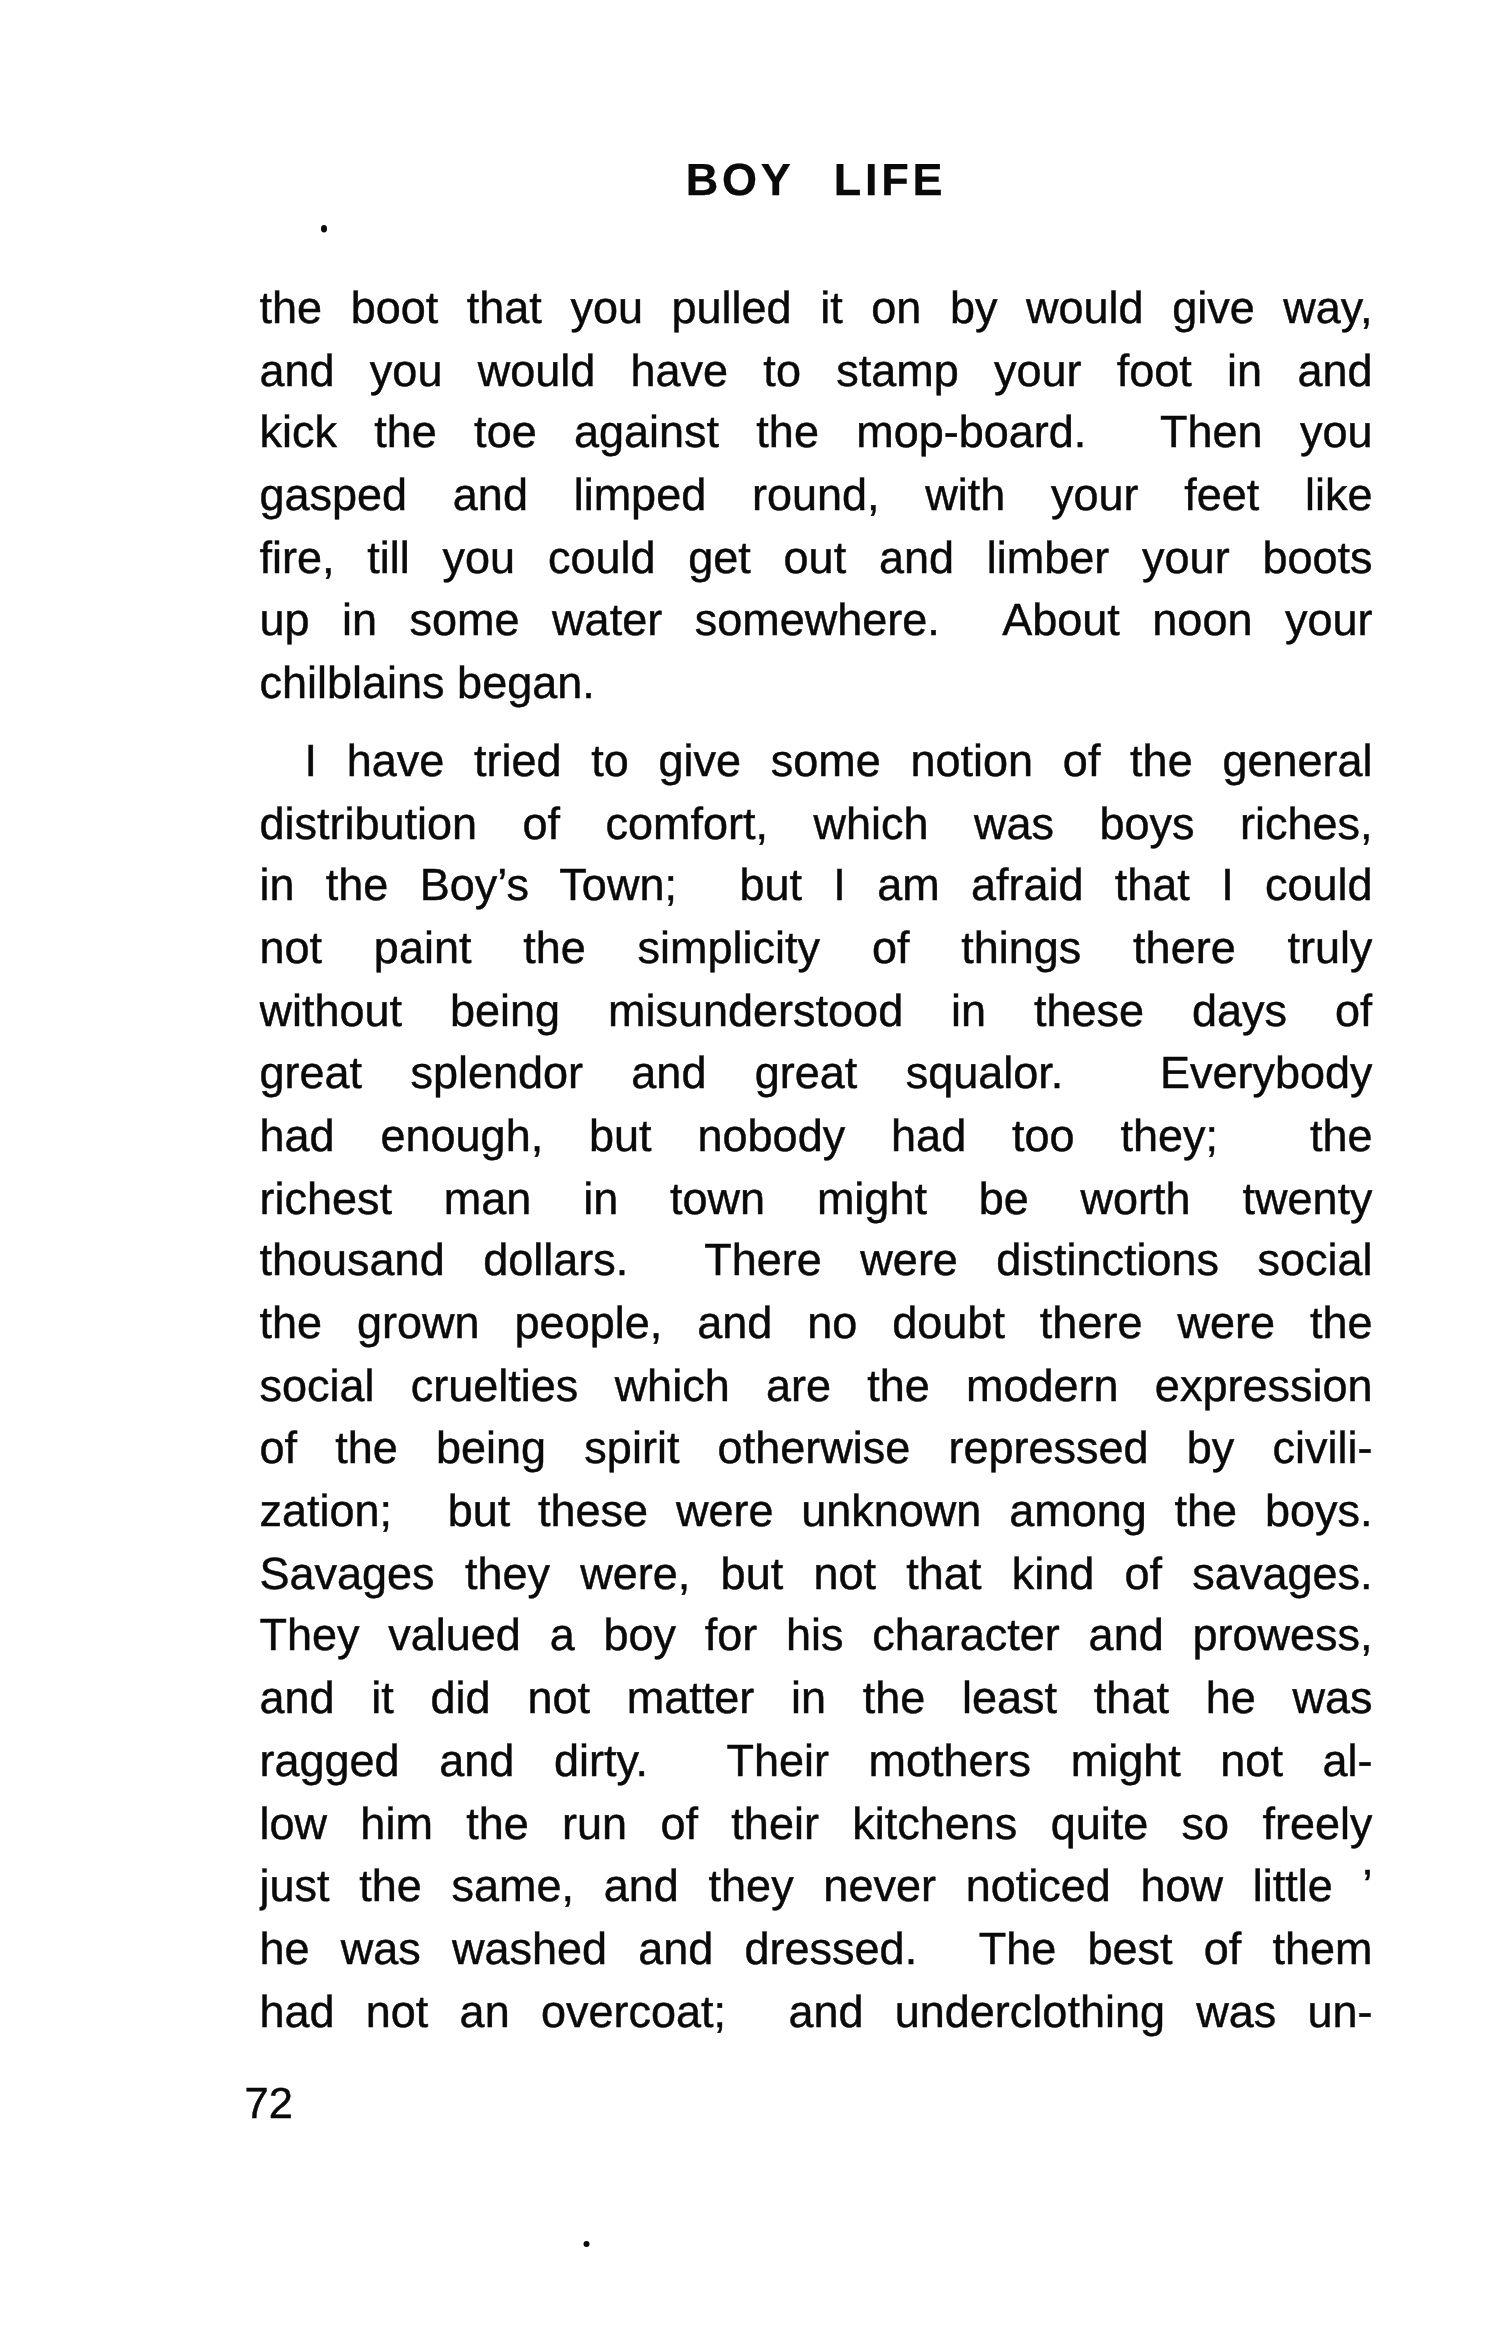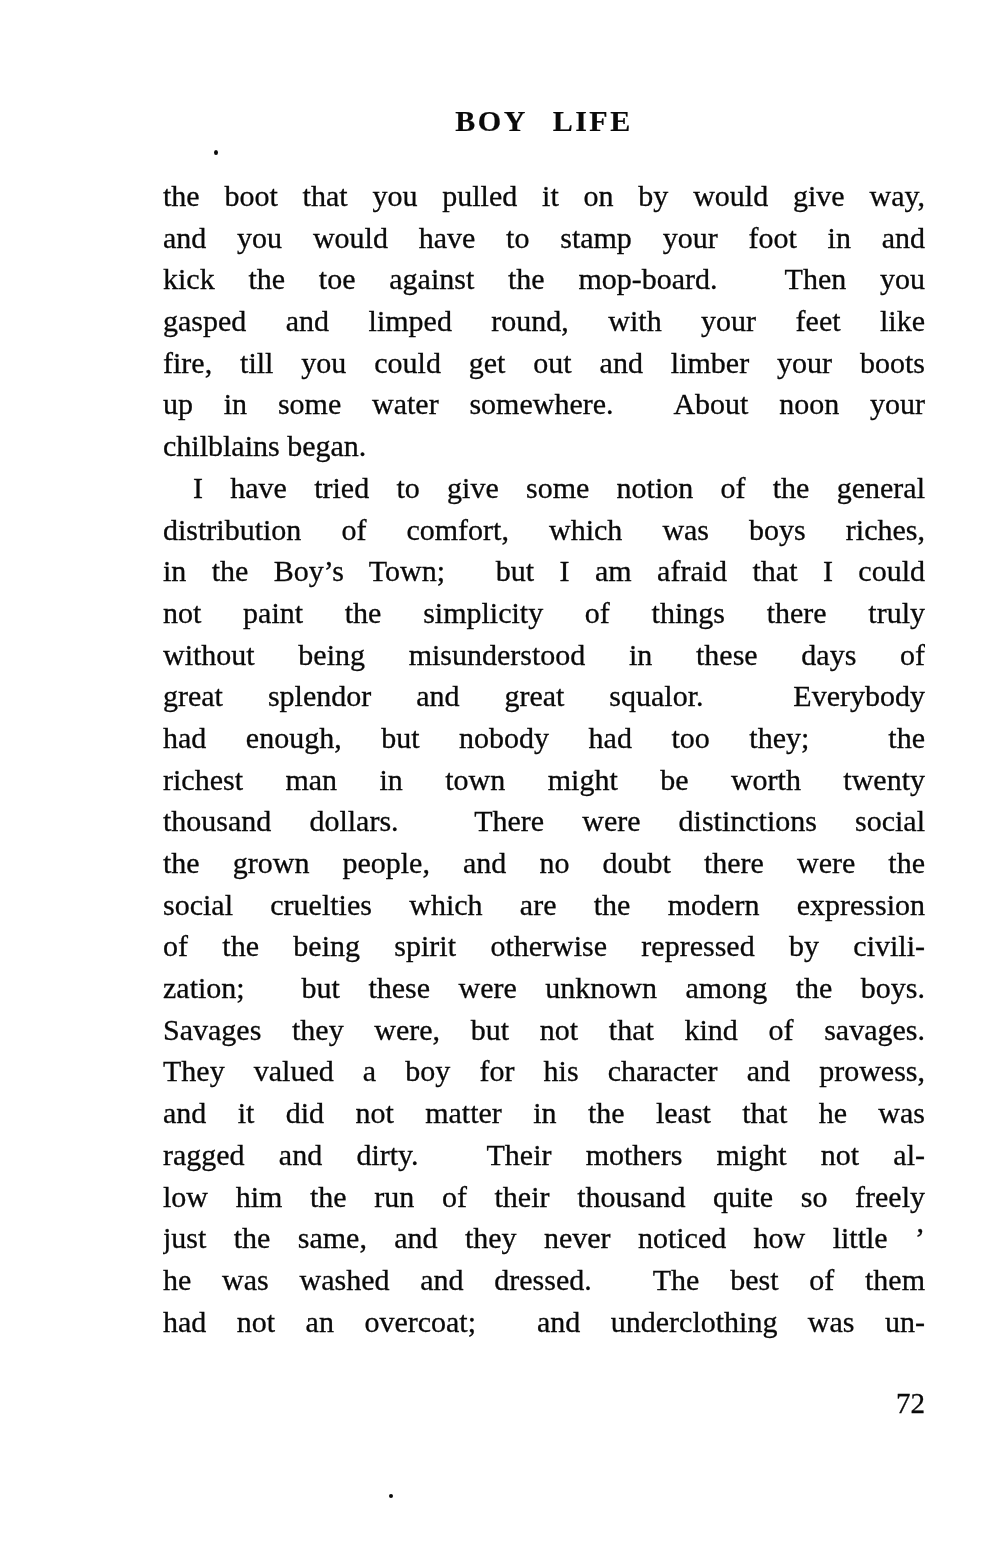--- a/index.html
+++ b/index.html
@@ -6,21 +6,21 @@
     margin: 0;
     padding: 0;
     background: #ffffff;
   }
   .page {
     position: relative;
     width: 1003px;
     height: 1559px;
     background: #ffffff;
     color: #0a0a0a;
-    font-family: Liberation Serif, serif;
+    font-family: Liberation Sans, sans-serif;
     overflow: hidden;
   }
   .running-head {
     position: absolute;
     top: 104px;
     left: 163px;
     width: 762px;
     text-align: center;
     font-size: 30px;
     font-weight: 700;
@@ -30,36 +30,36 @@
   }
   .text-block {
     position: absolute;
     left: 163px;
     top: 175px;
     width: 762px;
     font-size: 30px;
     line-height: 41.7px;
     -webkit-text-stroke: 0.3px #0a0a0a;
   }
-  .paragraph { margin: 0; }
+  .paragraph { margin: 10px; }
   .line {
     text-align: justify;
     text-align-last: justify;
     white-space: pre-wrap;
     height: 41.7px;
     overflow: hidden;
   }
   .line.last-left { text-align-last: left; }
   .line.indent { text-indent: 30px; }
   .folio {
     position: absolute;
     left: 163px;
     top: 1387px;
     width: 762px;
-    text-align: right;
+    text-align: left;
     font-size: 29px;
     -webkit-text-stroke: 0.3px #0a0a0a;
   }
   .speck {
     position: absolute;
     background: #0a0a0a;
     border-radius: 50%;
   }
   .speck-top    { left: 214px; top: 150px;  width: 4px; height: 5px; }
   .speck-bottom { left: 389px; top: 1494px; width: 4px; height: 4px; }
@@ -96,21 +96,21 @@
         <div class="line">richest man in town might be worth twenty</div>
         <div class="line">thousand dollars.  There were distinctions social</div>
         <div class="line">the grown people, and no doubt there were the</div>
         <div class="line">social cruelties which are the modern expression</div>
         <div class="line">of the being spirit otherwise repressed by civili-</div>
         <div class="line">zation;  but these were unknown among the boys.</div>
         <div class="line">Savages they were, but not that kind of savages.</div>
         <div class="line">They valued a boy for his character and prowess,</div>
         <div class="line">and it did not matter in the least that he was</div>
         <div class="line">ragged and dirty.  Their mothers might not al-</div>
-        <div class="line">low him the run of their thousand quite so freely</div>
+        <div class="line">low him the run of their kitchens quite so freely</div>
         <div class="line">just the same, and they never noticed how little ’</div>
         <div class="line">he was washed and dressed.  The best of them</div>
         <div class="line">had not an overcoat;  and underclothing was un-</div>
       </div>
     </main>
 
   <footer class="folio">
     <span>72</span>
   </footer>
 

